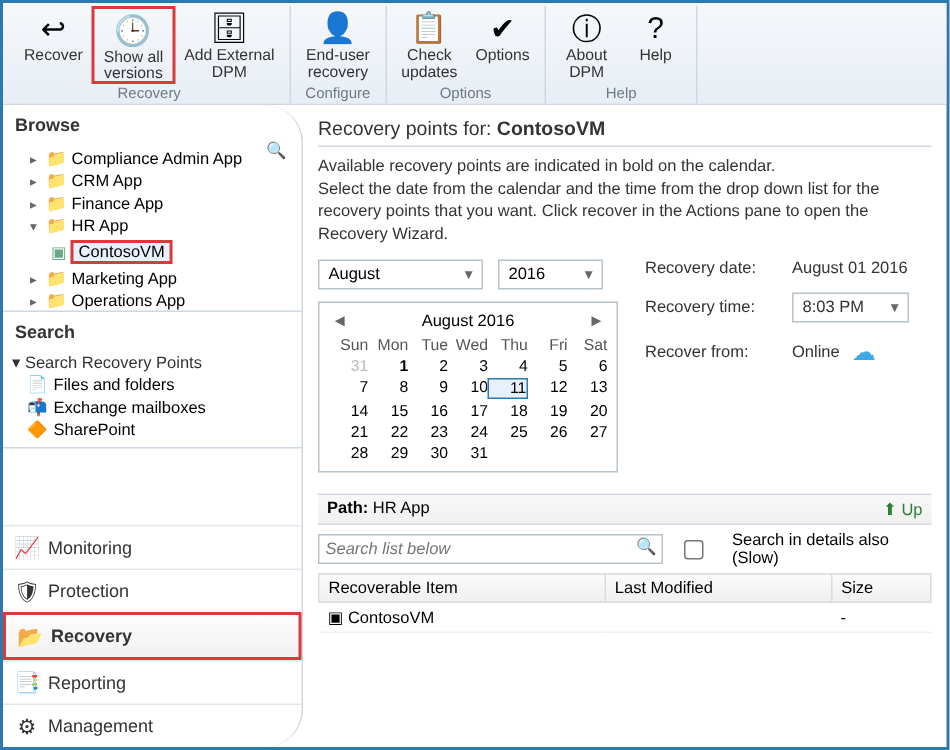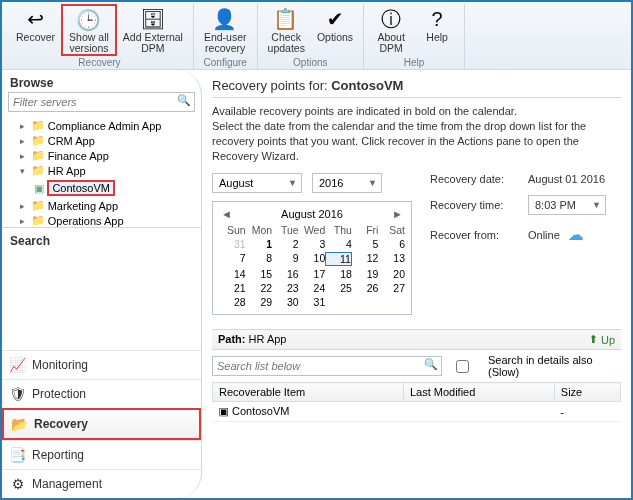--- a/index.html
+++ b/index.html
@@ -267,21 +267,20 @@
       </div>
       <div class="ribbon-group-label">Help</div>
     </div>
   </div>
 
 <div class="main">
 
   <div class="left">
     <div class="section-head">Browse</div>
     <div class="filter-wrap">
-      <input class="filter-input" placeholder="Filter servers" style="">
       <span class="filter-mag">🔍</span>
     </div>
     <div class="tree" id="tree">
         <ul>
           <li>
             <span class="tog">▸</span>
             <span class="folder">📁</span> 
             <span>Compliance Admin App</span>
           </li>
           <li>
@@ -314,20 +313,39 @@
           </li>
           <li>
             <span class="tog">▸</span>
             <span class="folder">📁</span> 
             <span>Operations App</span>
           </li>
         </ul>
       </div>
 
     <div class="section-head">Search</div>
+    <div class="search-block">
+      <div style="padding:1px 0; color:#333;">
+        <span class="tog">▾</span> <span>Search Recovery Points</span>
+      </div>
+      <div id="search-items">
+          <div class="search-item">
+            <span>📄</span>
+            <span>Files and folders</span>
+          </div>
+          <div class="search-item">
+            <span>📬</span>
+            <span>Exchange mailboxes</span>
+          </div>
+          <div class="search-item">
+            <span>🔶</span>
+            <span>SharePoint</span>
+          </div>
+        </div>
+    </div>
 
     <div class="nav-list" id="nav">
         <div class="nav-item">
           <span class="nav-icon">📈</span>
           <span>Monitoring</span>
         </div>
         <div class="nav-item">
           <span class="nav-icon">🛡</span>
           <span>Protection</span>
         </div>
@@ -352,21 +370,21 @@
       <b>ContosoVM</b>
     </div>
     <div class="rp-desc">
       <div>Available recovery points are indicated in bold on the calendar.</div>
       <div>Select the date from the calendar and the time from the drop down list for the recovery points that you want. Click recover in the Actions pane to open the Recovery Wizard.</div>
     </div>
 
     <div class="rp-grid">
       <div class="cal-block">
         <div class="dd-row">
-          <div class="dd" style="width:90px">
+          <div class="dd" style="width:110px">
             <span>August</span>
               <span class="car">▼</span>
           </div>
           <div class="dd" style="width:70px">
             <span>2016</span>
               <span class="car">▼</span>
           </div>
         </div>
         <div class="calendar">
           <div class="cal-head">

